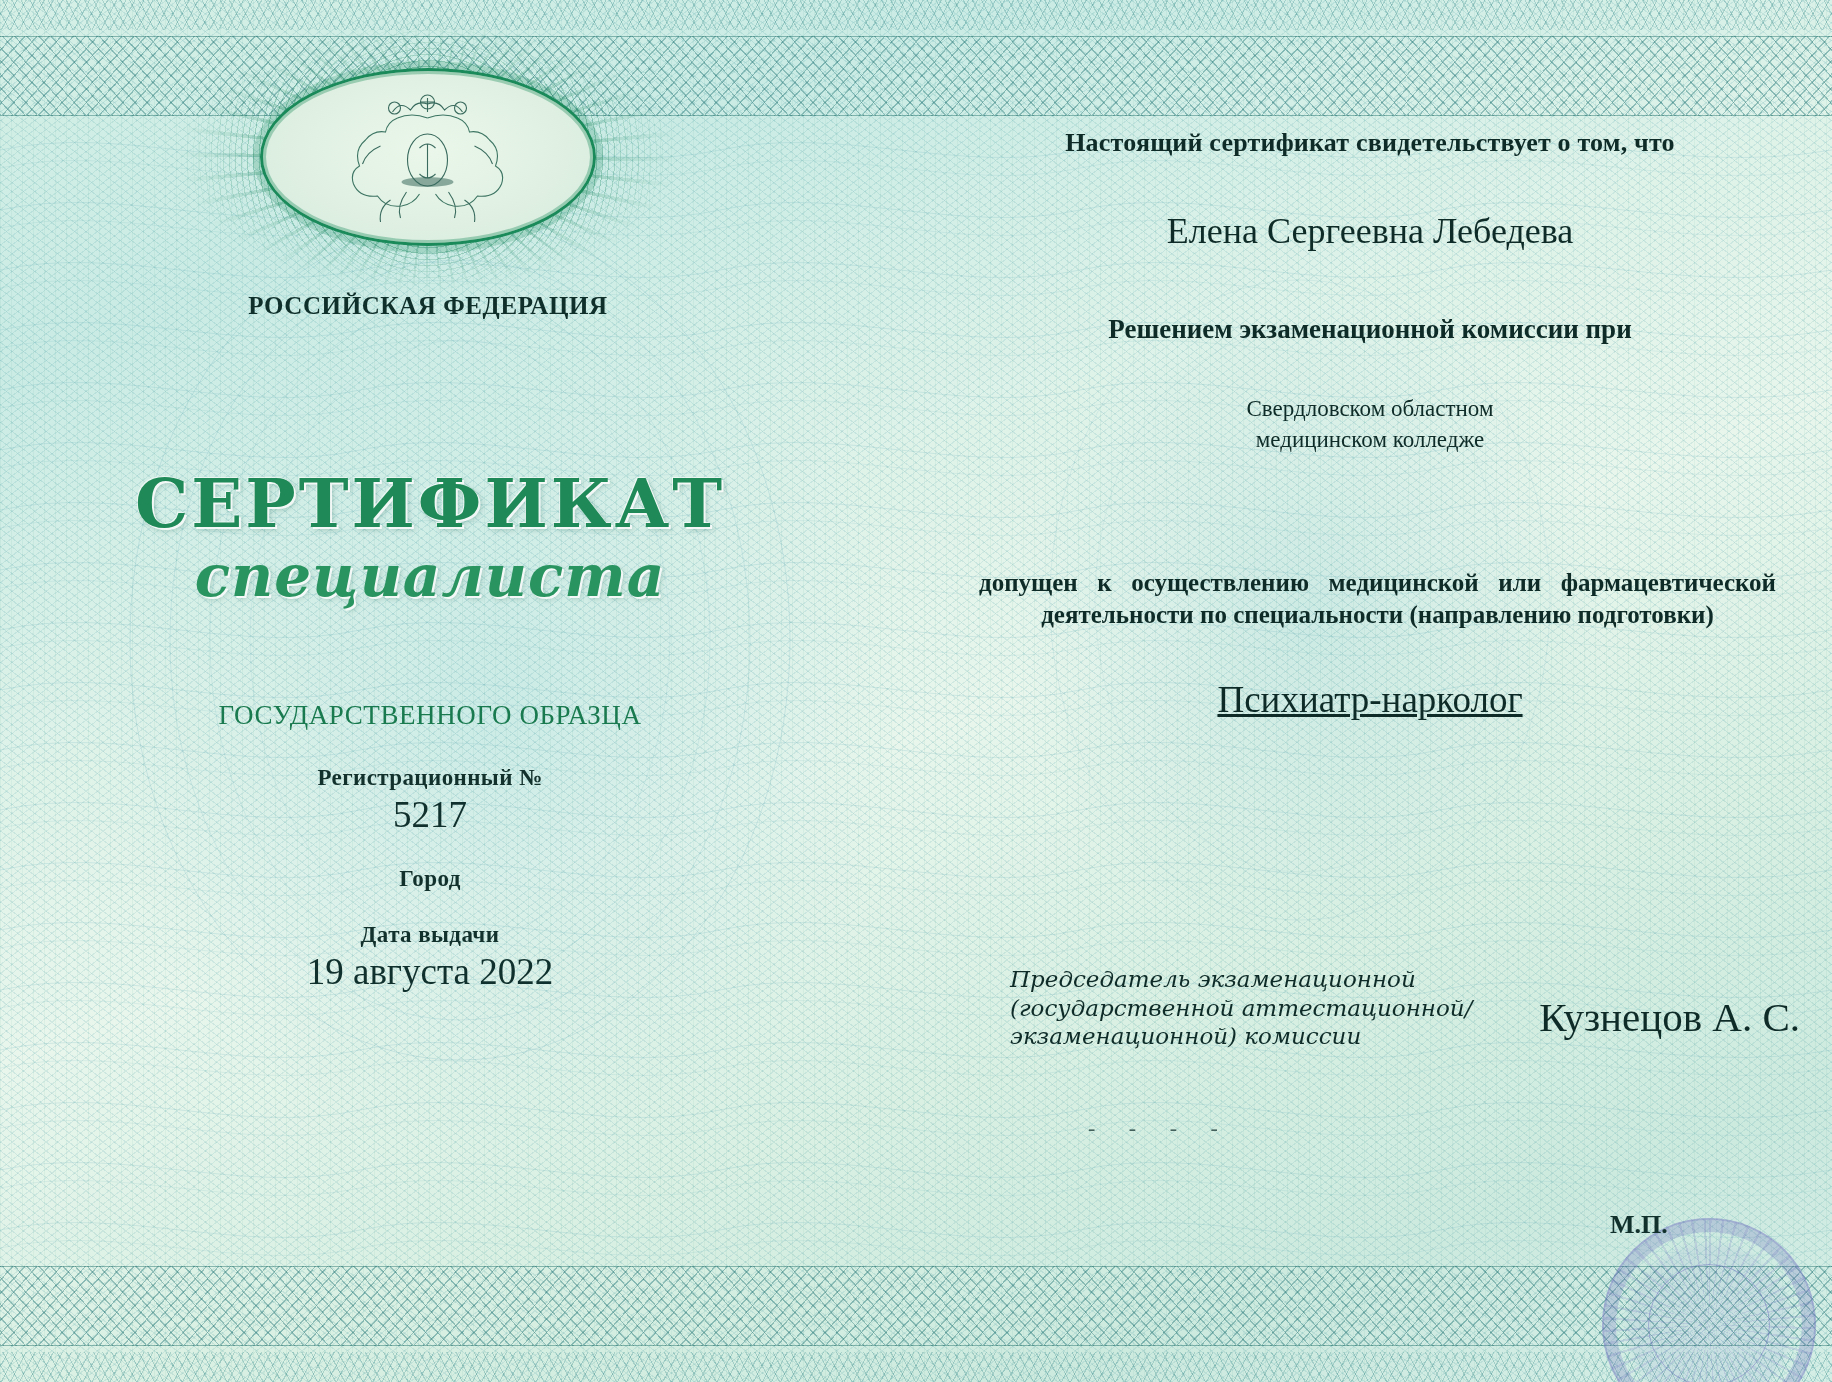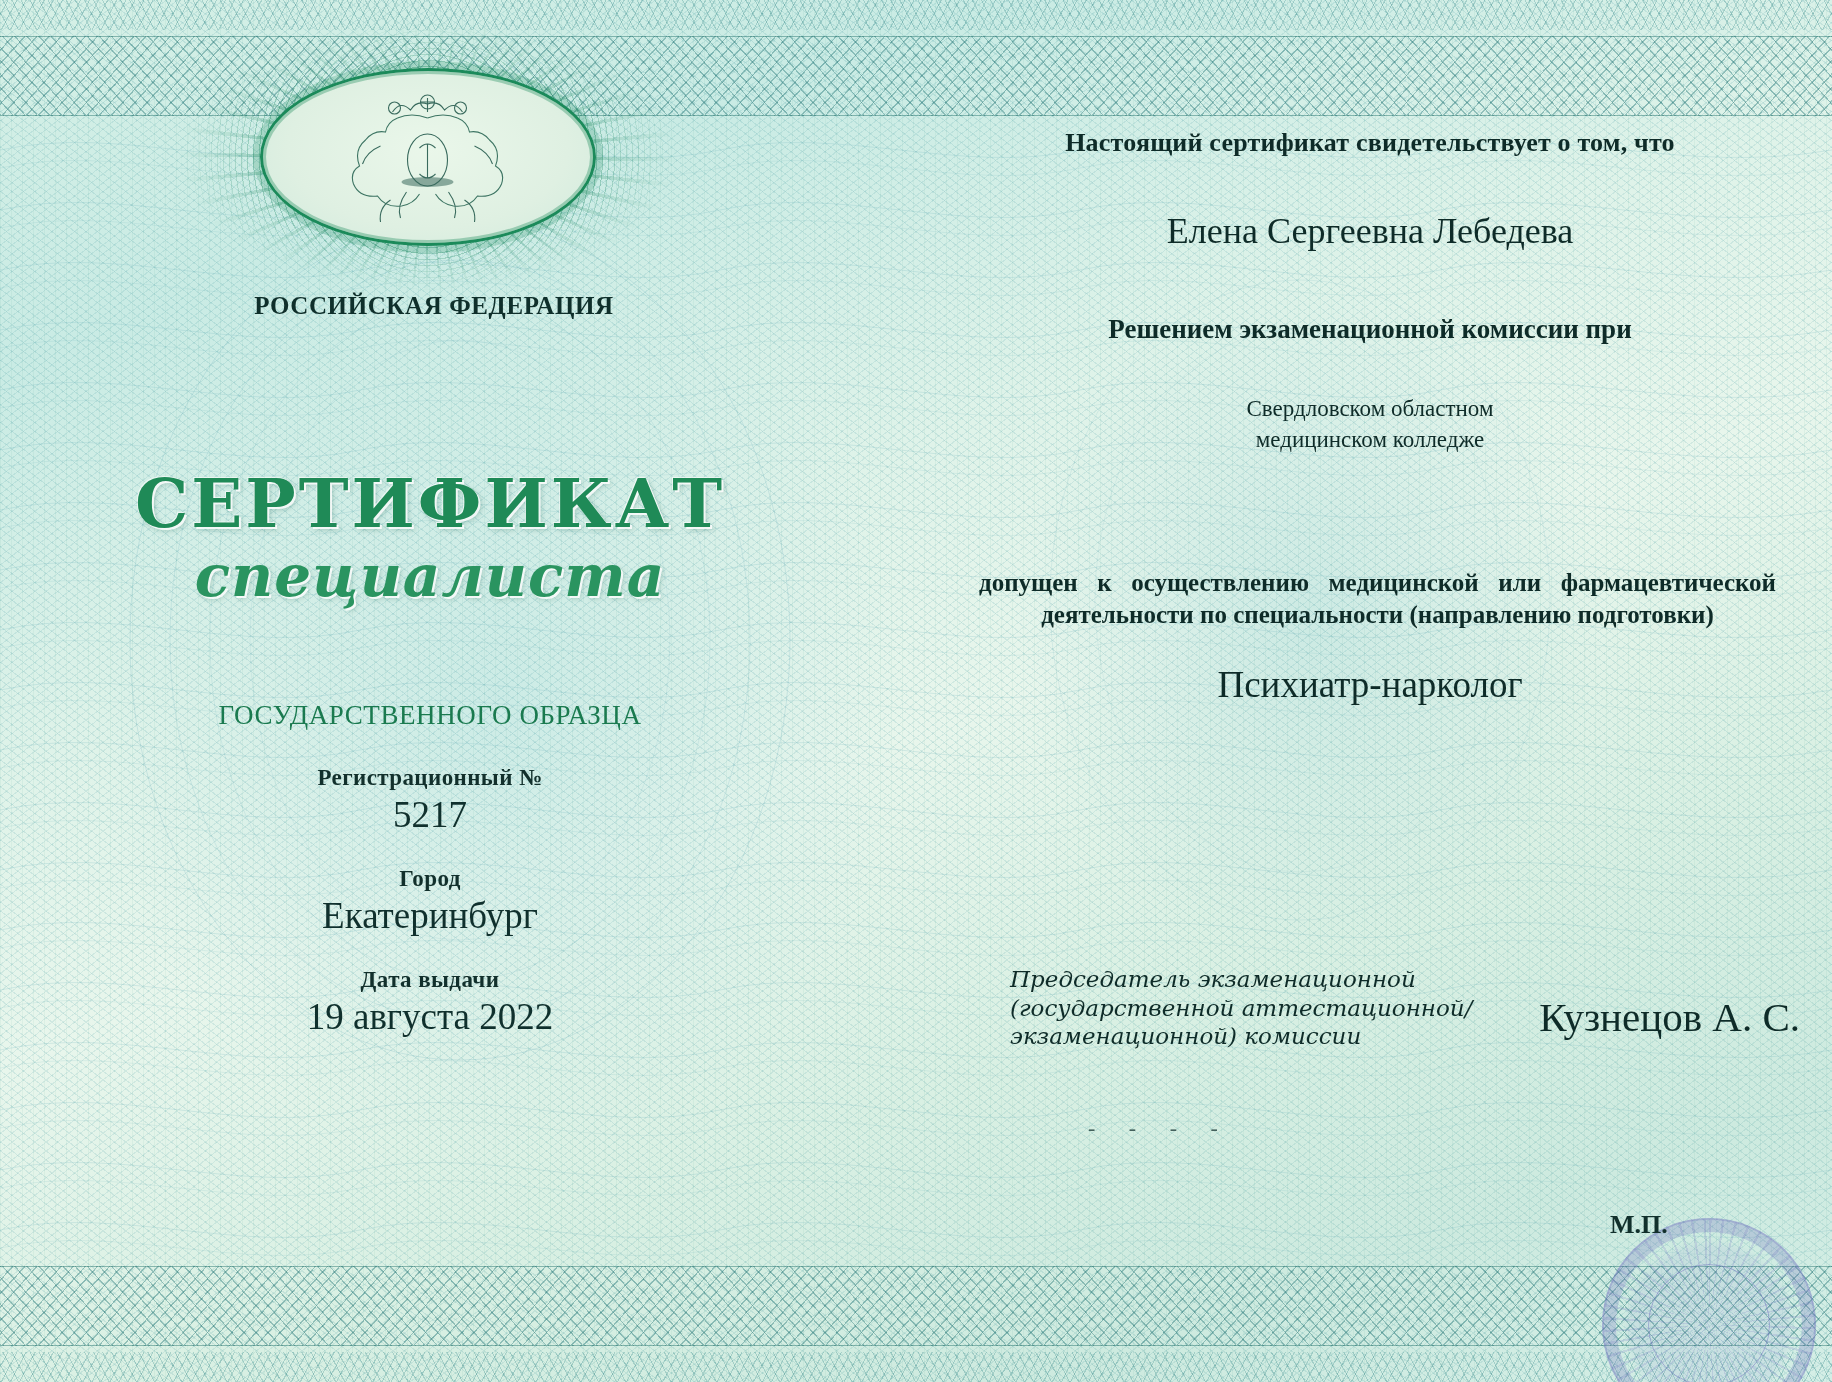--- a/index.html
+++ b/index.html
@@ -99,21 +99,21 @@
     position: absolute;
     left: 50%;
     top: 50%;
     transform: translate(-50%,-50%);
     width: 215px;
     height: 150px;
     opacity: .92;
   }
   .rf-label {
     position: absolute;
-    left: 184px;
+    left: 178px;
     top: 292px;
     width: 500px;
     text-align: center;
     font-weight: bold;
     font-size: 25px;
     letter-spacing: .6px;
     color: #0f2f2b;
   }
 
   
@@ -200,22 +200,23 @@
     margin-top: 112px;
     font-size: 25px;
     font-weight: bold;
     line-height: 1.28;
     text-align: justify;
     text-align-last: center;
     padding: 0 4px;
     margin-left: 15px;
   }
   .r-spec {
-    margin-top: 32px;
+    margin-top: 47px;
     font-size: 37px;
+    text-decoration: underline;
   }
   .r-valid {
     margin-top: 62px;
     font-size: 28px;
     font-weight: bold;
   }
 
   .sign-block {
     position: absolute;
     left: 1010px;
@@ -351,21 +352,20 @@
     <div class="title-sub">специалиста</div>
 
     <div class="gos-line">
       <div>ГОСУДАРСТВЕННОГО  ОБРАЗЦА</div>
     </div>
 
     <div class="field-label">Регистрационный №</div>
     <div class="field-value">5217</div>
 
     <div class="field-label">Город</div>
-    <div class="field-value">Екатеринбург</div>
 
     <div class="field-label">Дата выдачи</div>
     <div class="field-value">19 августа 2022</div>
   </div>
 
   <div class="right-col">
     <div class="r-lead">Настоящий сертификат свидетельствует о том, что</div>
     <div class="r-name">Елена Сергеевна Лебедева</div>
     <div class="r-commission">Решением экзаменационной комиссии при</div>
     <div class="r-org">

